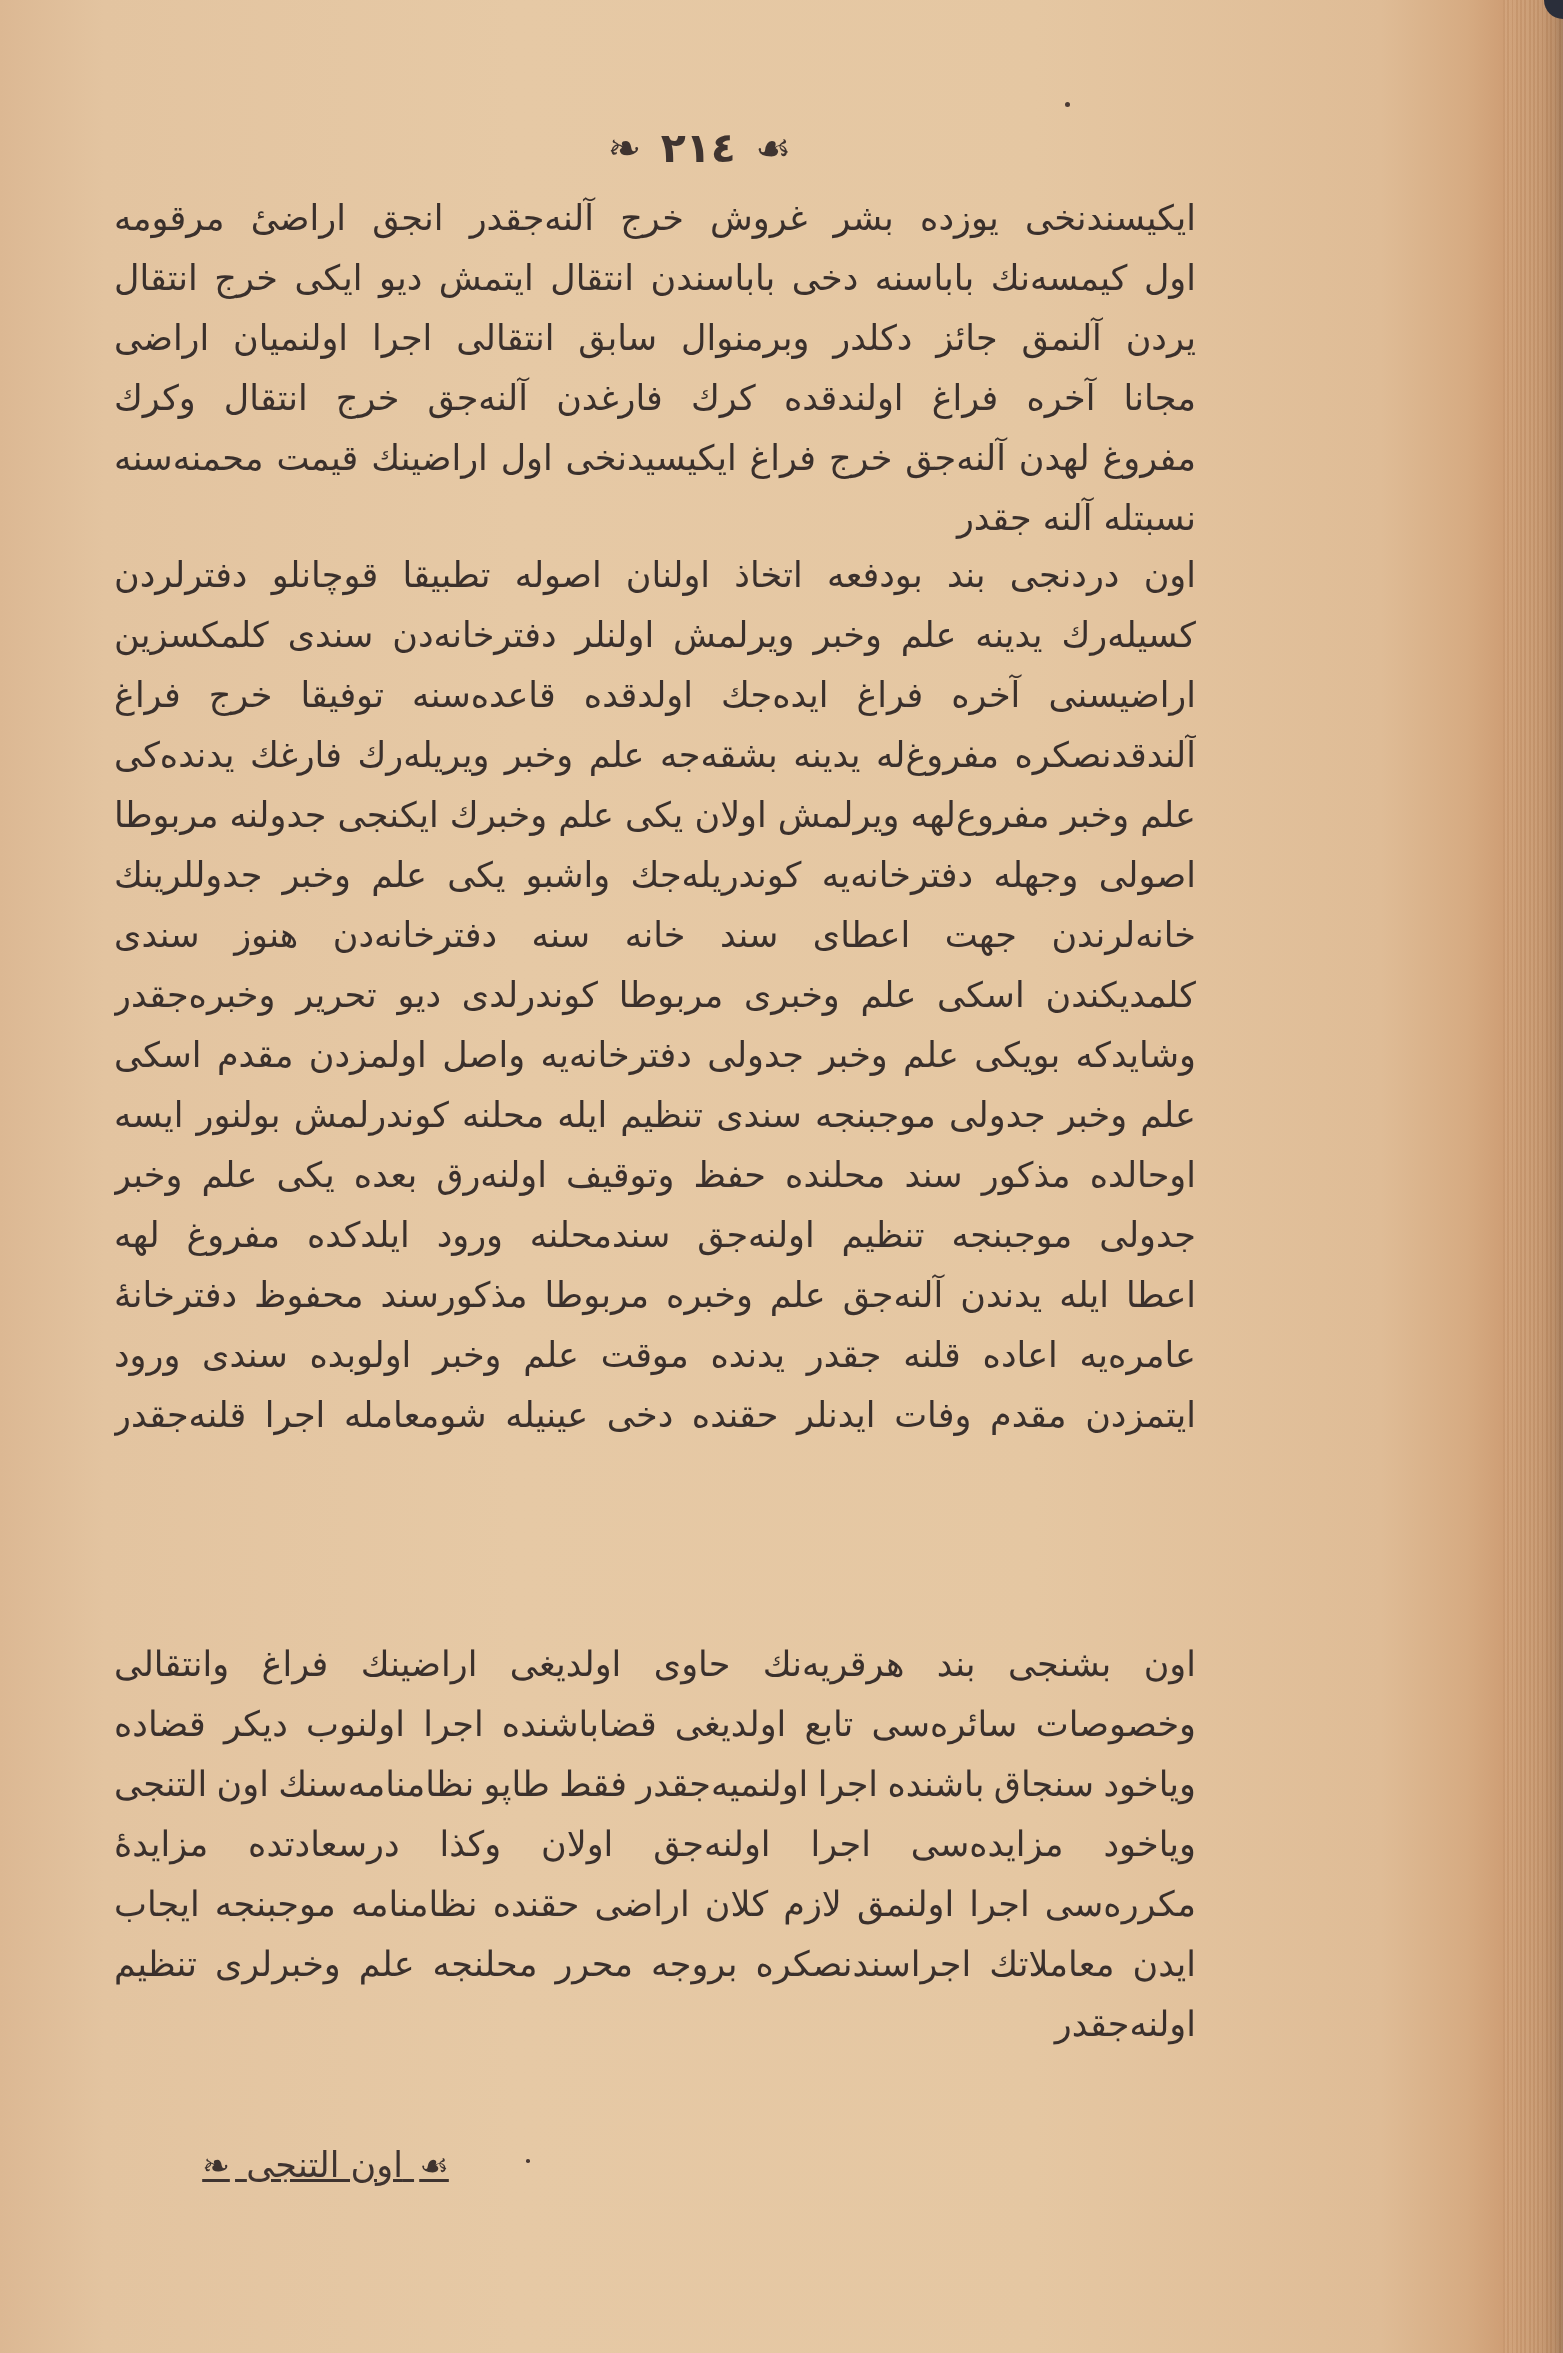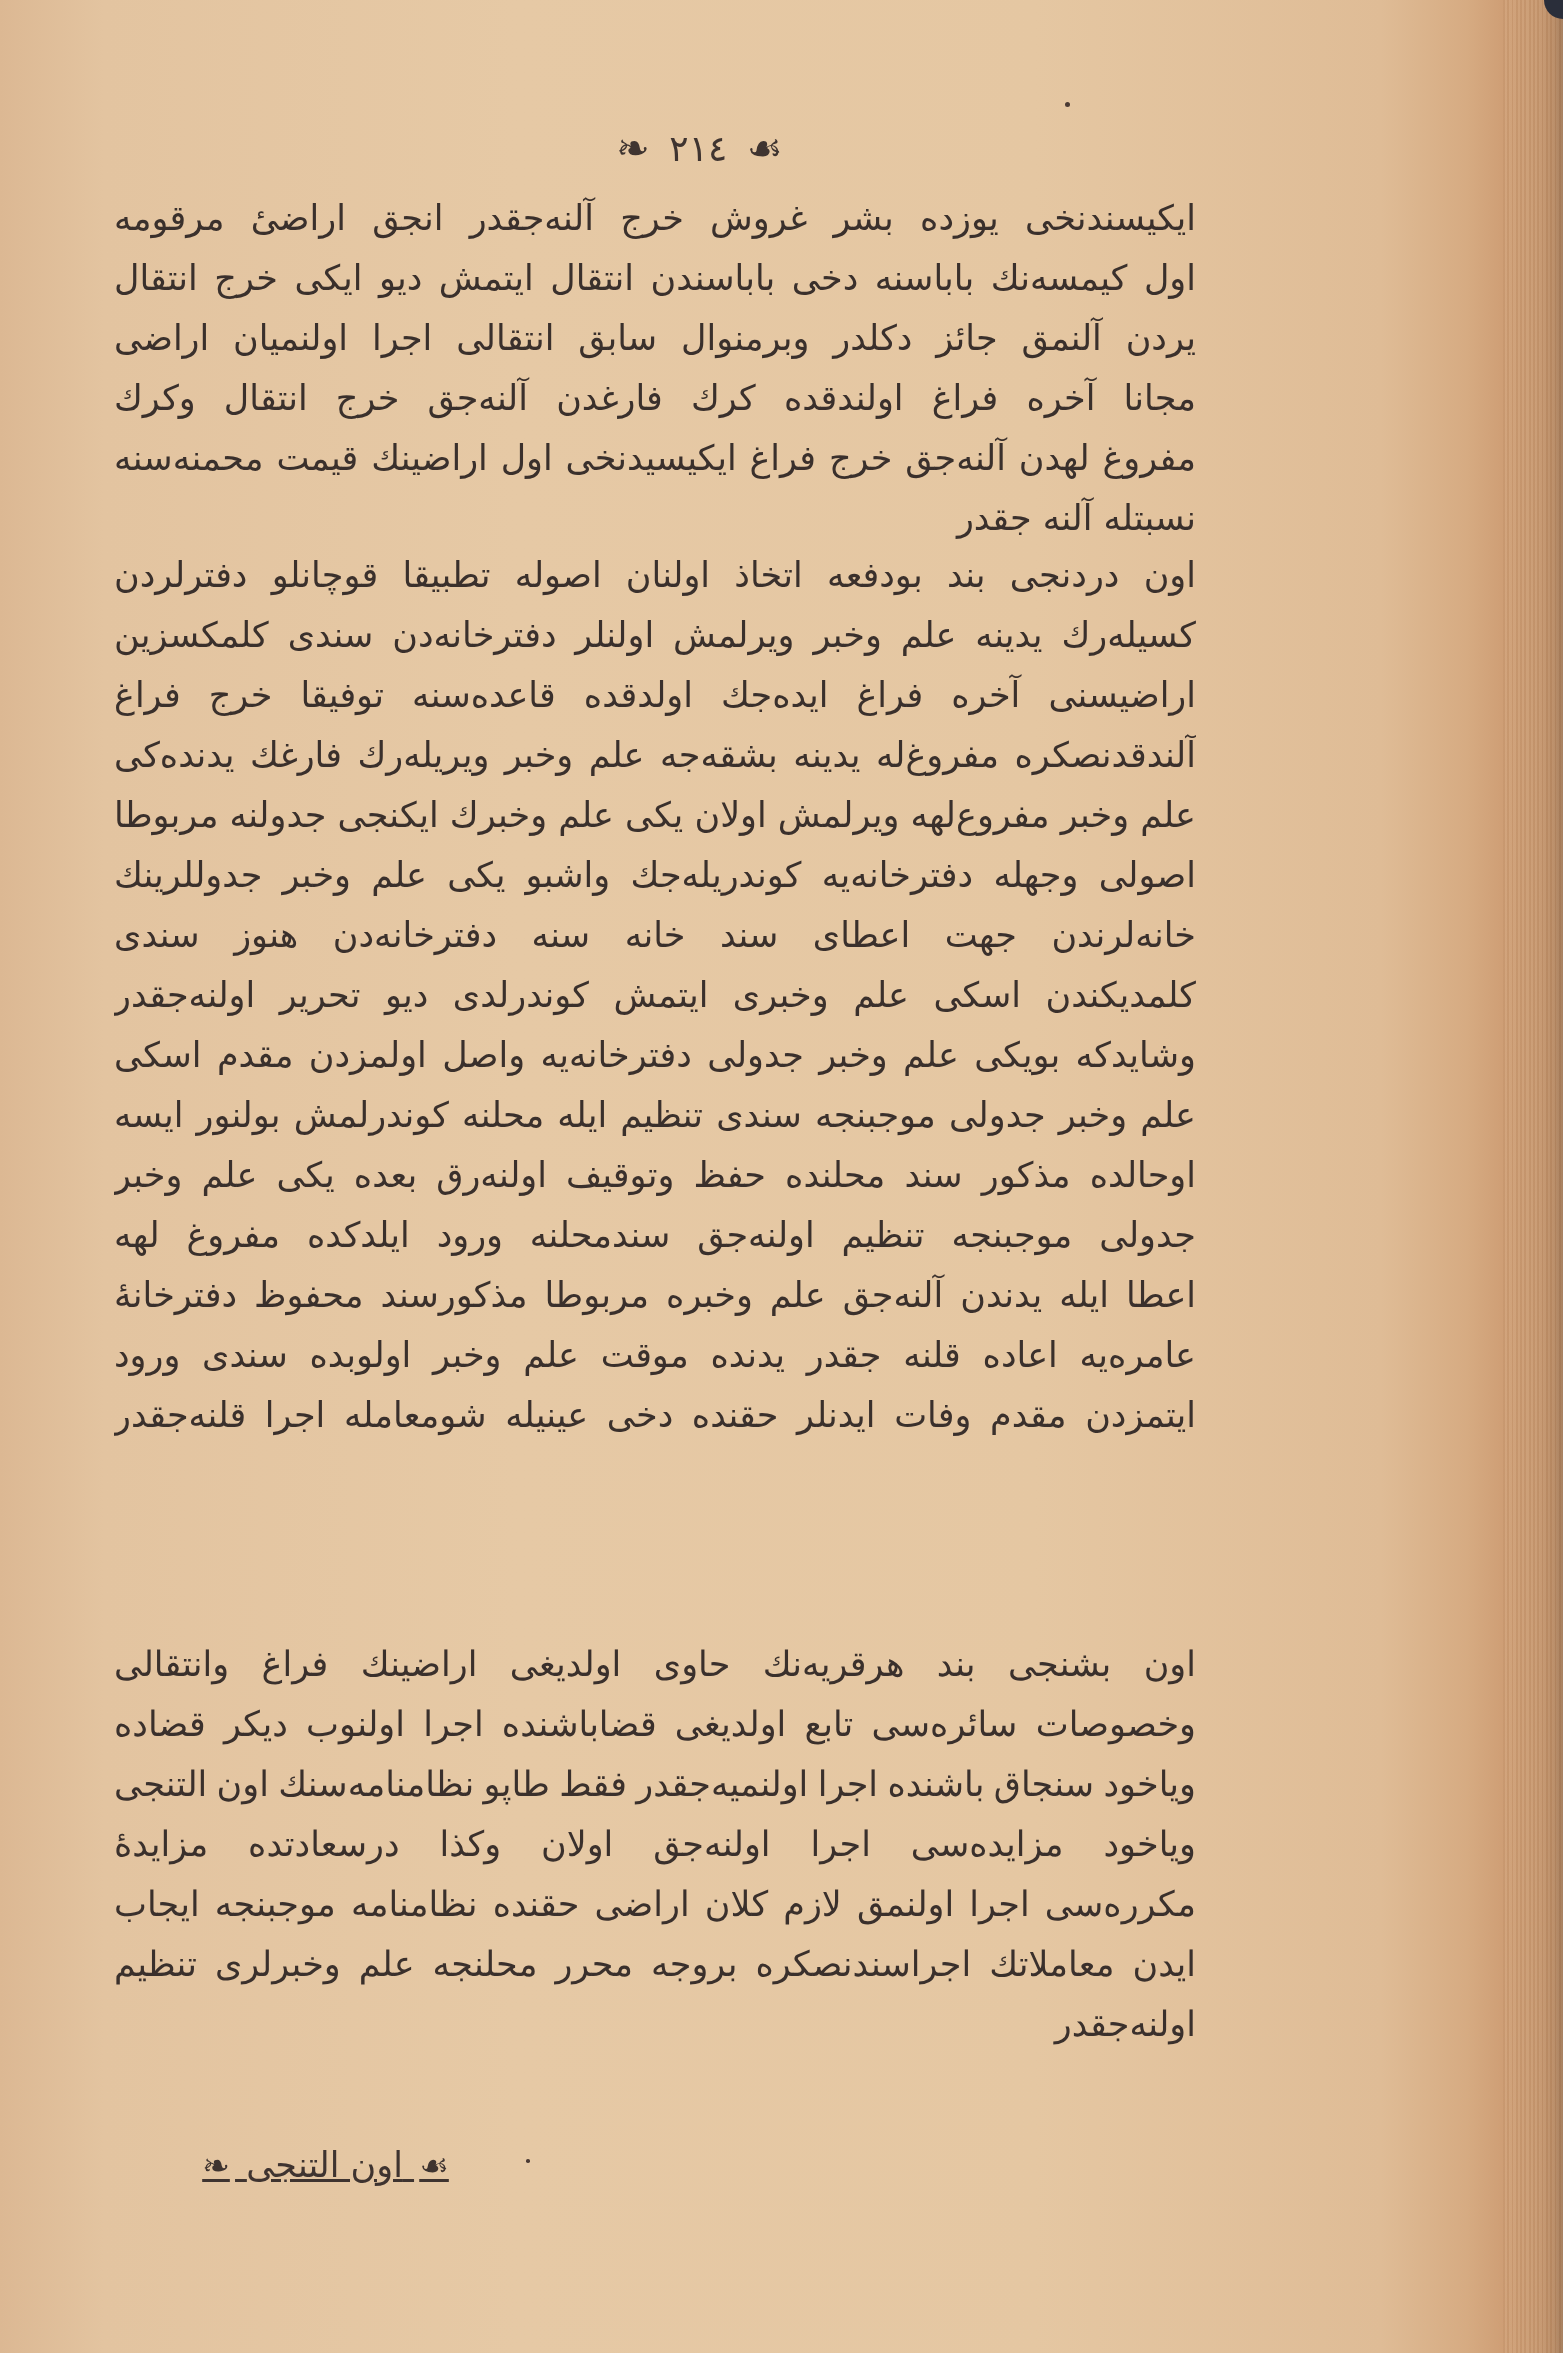--- a/index.html
+++ b/index.html
@@ -69,22 +69,23 @@
       display: inline-block;
       font-size: 40px;
       color: #3f3430;
       vertical-align: middle;
       margin: 0 5.2px;
     }
     .running-head .num {
       display: inline-block;
       vertical-align: middle;
       font-family: "DejaVu Sans", sans-serif;
-      font-size: 36px;
+      font-size: 41px;
       letter-spacing: 1.7px;
+      font-weight: bold;
     }
     .text-block {
       position: absolute;
       left: 102px;
       width: 1082px;
       direction: rtl;
       color: #3a302c;
       font-family: "DejaVu Sans", sans-serif;
       font-size: 35px;
       margin-left: 12px;
@@ -147,21 +148,21 @@
   </div>
 
   <div class="text-block" style="top:545px;">
     <span class="line">اون دردنجی بند    بودفعه اتخاذ اولنان اصوله تطبیقا قوچانلو دفترلردن</span>
     <span class="line">کسیله‌رك یدینه علم وخبر ویرلمش اولنلر دفترخانه‌دن سندی کلمکسزین</span>
     <span class="line">اراضیسنی آخره فراغ ایده‌جك اولدقده قاعده‌سنه  توفیقا خرج  فراغ</span>
     <span class="line">آلندقدنصکره مفروغ‌له یدینه بشقه‌جه علم وخبر ویریله‌رك فارغك یدنده‌کی</span>
     <span class="line">علم وخبر مفروع‌لهه ویرلمش اولان یکی علم وخبرك ایکنجی جدولنه مربوطا</span>
     <span class="line">اصولی وجهله  دفترخانه‌یه کوندریله‌جك واشبو یکی علم وخبر جدوللرینك</span>
     <span class="line">خانه‌لرندن جهت اعطای سند خانه سنه  دفترخانه‌دن  هنوز سندی</span>
-    <span class="line">کلمدیکندن اسکی علم وخبری ایتمش کوندرلدی دیو تحریر اولنه‌جقدر</span>
+    <span class="line">کلمدیکندن اسکی علم وخبری مربوطا کوندرلدی دیو تحریر وخبره‌جقدر</span>
     <span class="line">وشایدکه بویکی علم وخبر جدولی دفترخانه‌یه واصل اولمزدن مقدم اسکی</span>
     <span class="line">علم وخبر جدولی موجبنجه سندی تنظیم ایله محلنه کوندرلمش بولنور ایسه</span>
     <span class="line">اوحالده مذکور سند محلنده حفظ وتوقیف اولنه‌رق بعده یکی علم وخبر</span>
     <span class="line">جدولی موجبنجه تنظیم اولنه‌جق سندمحلنه  ورود ایلدکده مفروغ لهه</span>
     <span class="line">اعطا ایله یدندن آلنه‌جق علم وخبره مربوطا مذکورسند محفوظ دفترخانهٔ</span>
     <span class="line">عامره‌یه اعاده قلنه جقدر یدنده موقت علم وخبر اولوبده سندی ورود</span>
     <span class="line">ایتمزدن مقدم وفات ایدنلر حقنده دخی عینیله شومعامله اجرا قلنه‌جقدر</span>
   </div>
 
   <div class="text-block" style="top:1635px;font-family:Liberation Serif, serif;">

